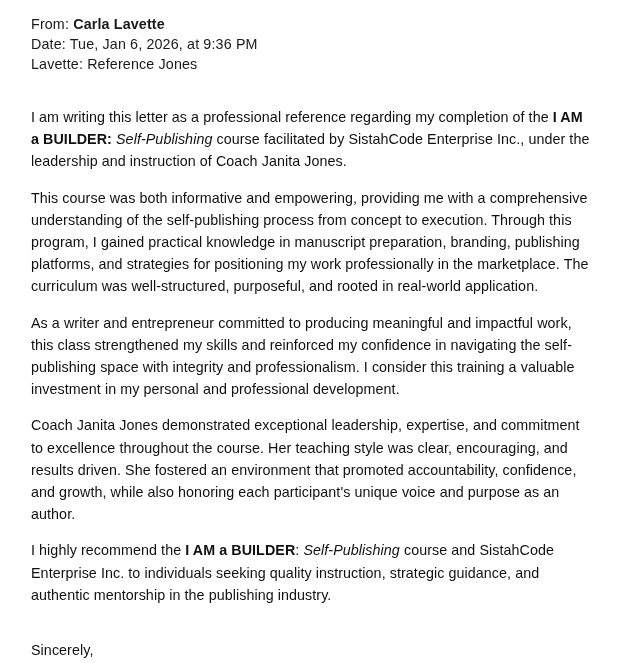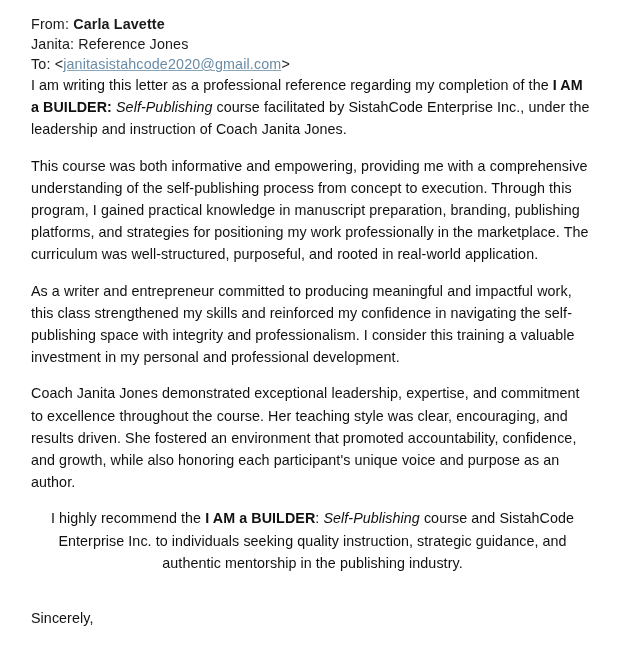--- a/index.html
+++ b/index.html
@@ -46,32 +46,32 @@
     text-decoration: underline;
     text-decoration-color: #8aa6bb;
     text-underline-offset: 1px;
   }
   .angle {
     color: #1a1a1a;
   }
 
   
   .email-body {
+    margin-top: 32px;
     font-size: 14.3px;
     line-height: 22.2px;
     color: #111111;
     letter-spacing: 0.005em;
     max-width: 570px;
   }
   .email-body p {
     margin: 0 0 14px 0;
   }
   .email-body p:last-child {
     margin-bottom: 0;
-    text-align: center;
   }
   .course-name {
     font-weight: 700;
   }
   .course-subtitle {
     font-style: italic;
   }
 
   
   .email-signature {
@@ -93,30 +93,30 @@
 
 <div class="email-view">
 
   <div class="email-header">
 
     <div class="header-line">
       <span class="header-label">From: </span>
       <span class="sender-name">Carla Lavette</span>
     </div>
 
+    <div class="header-line">
+      <span class="header-label">Date: </span>
+      <span>Tue, Jan 6, 2026, at 9:36 PM</span>
+    </div>
 
     <div class="header-line">
-      <span class="header-label">Janita: </span>
+      <span class="header-label">Lavette: </span>
       <span>Reference Jones</span>
     </div>
 
-    <div class="header-line">
-      <span class="header-label">To: </span>
-      <span class="angle">&lt;</span><a class="recipient-link" href="#">janitasistahcode2020@gmail.com</a><span class="angle">&gt;</span>
-    </div>
 
   </div>
 
   <div class="email-body">
 
     <p><span>I am writing this letter as a professional reference regarding my completion of the </span><span class="course-name">I AM a BUILDER:</span><span> </span><span class="course-subtitle">Self-Publishing</span><span> course facilitated by SistahCode Enterprise Inc., under the leadership and instruction of Coach Janita Jones.</span></p>
 
     <p>This course was both informative and empowering, providing me with a comprehensive understanding of the self-publishing process from concept to execution. Through this program, I gained practical knowledge in manuscript preparation, branding, publishing platforms, and strategies for positioning my work professionally in the marketplace. The curriculum was well-structured, purposeful, and rooted in real-world application.</p>
 
     <p>As a writer and entrepreneur committed to producing meaningful and impactful work, this class strengthened my skills and reinforced my confidence in navigating the self-publishing space with integrity and professionalism. I consider this training a valuable investment in my personal and professional development.</p>

